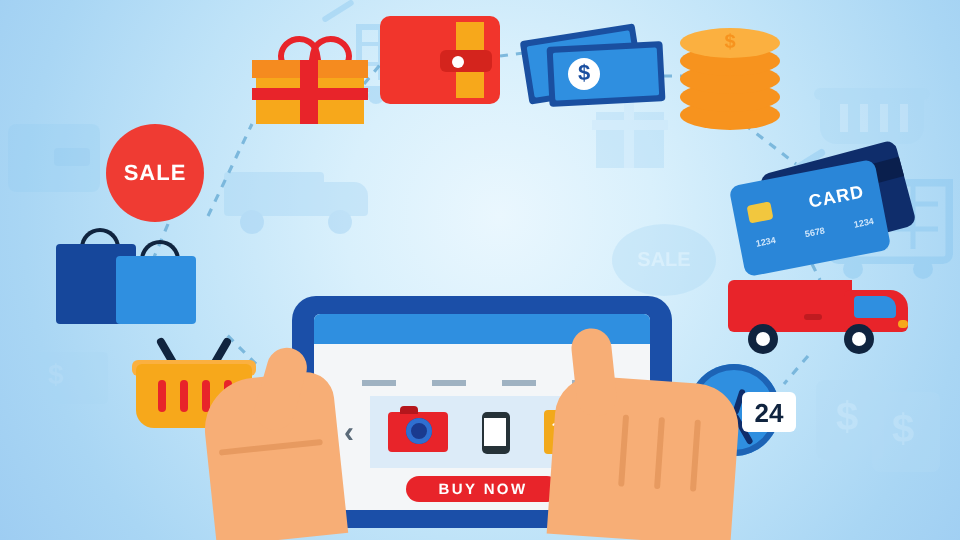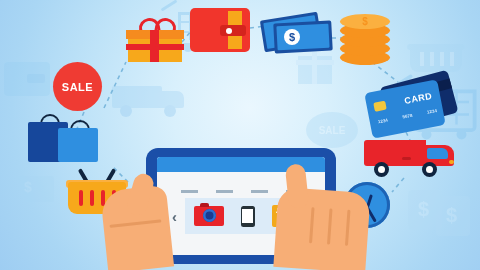--- a/index.html
+++ b/index.html
@@ -308,20 +308,21 @@
       <span class="win"></span>
       <span class="lite"></span>
     <span class="w w1"></span>
       <span class="w w2"></span>
   </div>
 
   <div class="abs" id="clock">
     <span class="face"></span>
       <span class="mh"></span>
       <span class="hh"></span>
+    <span class="t24">24</span>
   </div>
 
   <div class="abs" id="bags">
     <span class="hd hd1"></span>
       <span class="hd hd2"></span>
     <span class="bg navy"></span>
       <span class="bg cyan"></span>
   </div>
 
   <div class="abs" id="basket">
@@ -347,20 +348,21 @@
       </div>
       <div class="carousel">
         <div class="prods">
           <span class="cam"></span>
           <span class="phone"></span>
           <span class="mp3"></span>
         </div>
       </div>
       <div class="arrow l">‹</div>
       <div class="arrow r">›</div>
+      <div class="buybtn">BUY NOW</div>
     </div>
   </div>
 
   <div class="abs" id="hand-l">
     <span class="thumb"></span>
       <span class="fing"></span>
   </div>
   <div class="abs" id="hand-r">
     <span class="idx"></span>
     <span class="f" style="left:34px;"></span>

